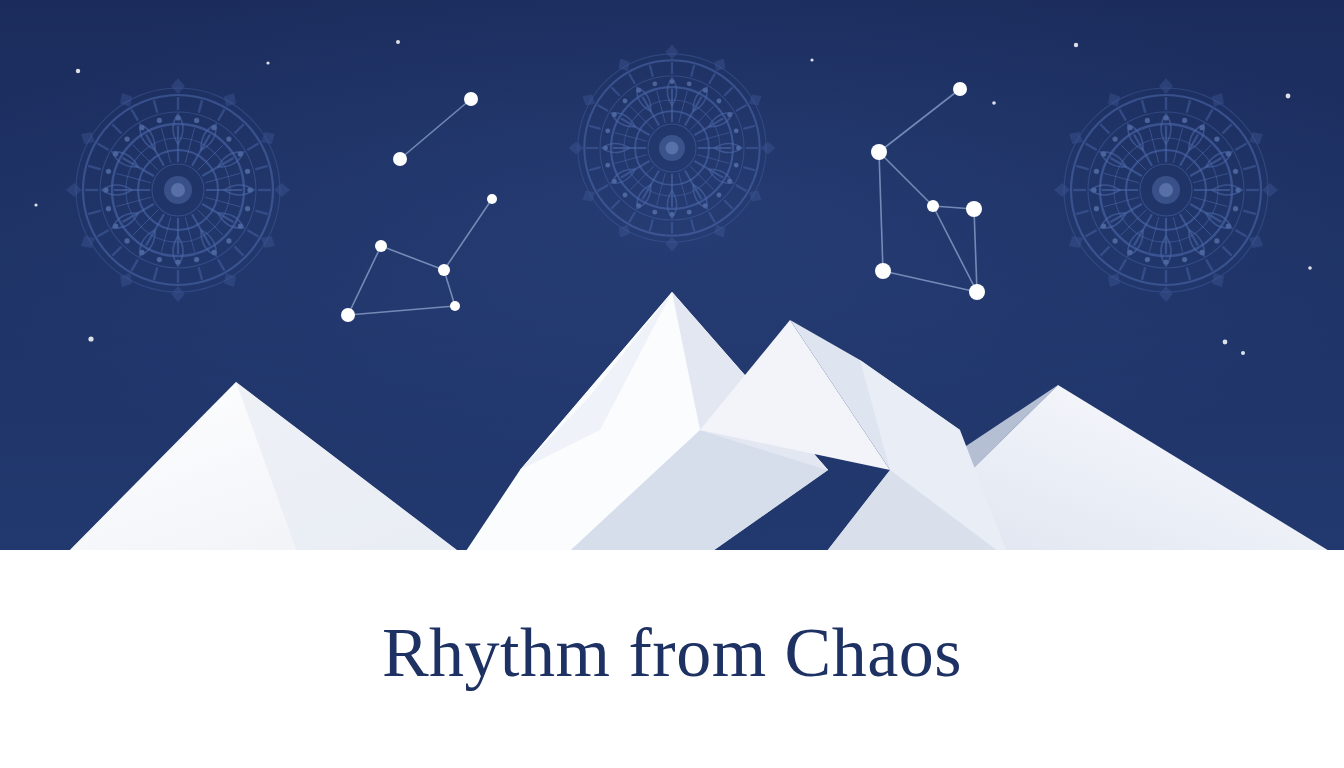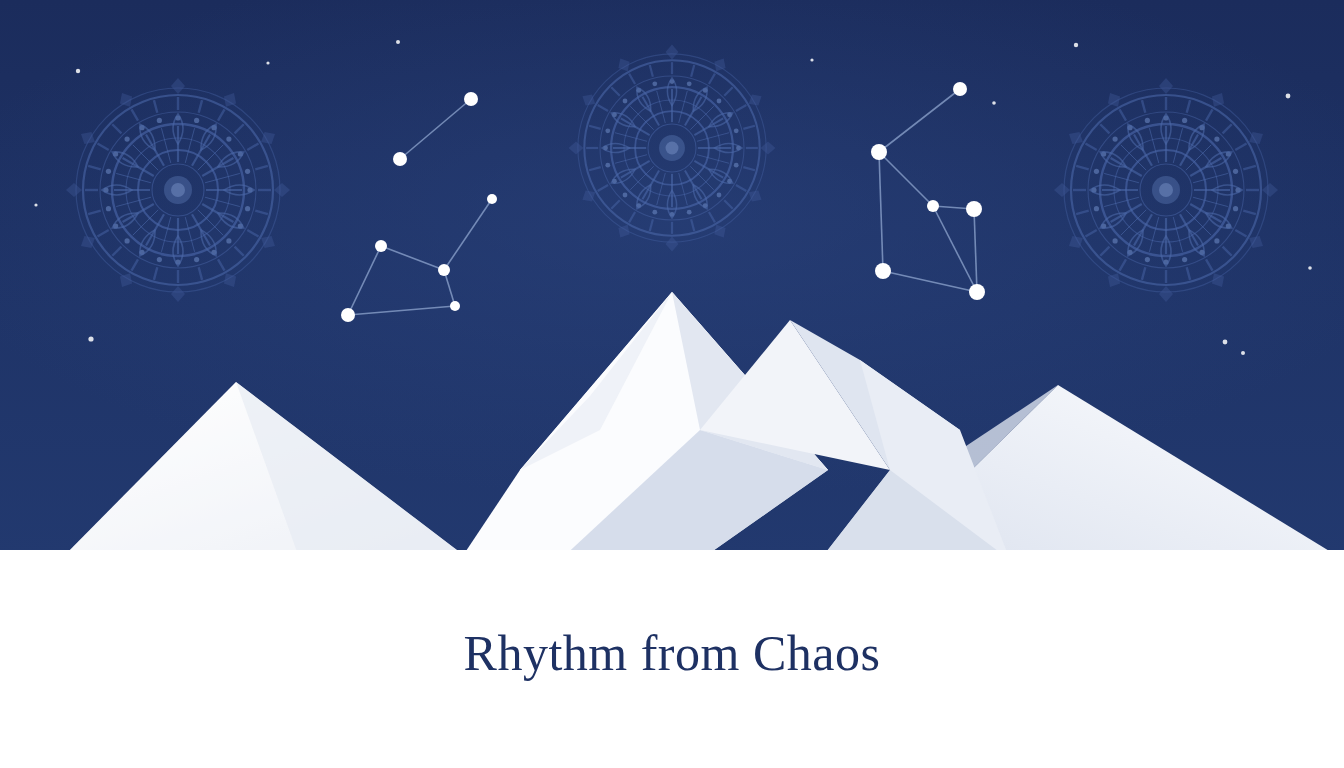--- a/index.html
+++ b/index.html
@@ -46,21 +46,21 @@
     bottom: 0;
     width: 1344px;
     height: 218px;
     background: #ffffff;
     display: flex;
     align-items: center;
     justify-content: center;
   }
   .caption-title {
     font-family: "Liberation Serif", serif;
-    font-size: 50px;
+    font-size: 70px;
     color: #1e3163;
     letter-spacing: 0.5px;
     line-height: 1;
     text-align: center;
     white-space: nowrap;
     transform: translateY(-6px);
   }
 </style>
 </head>
 <body>

